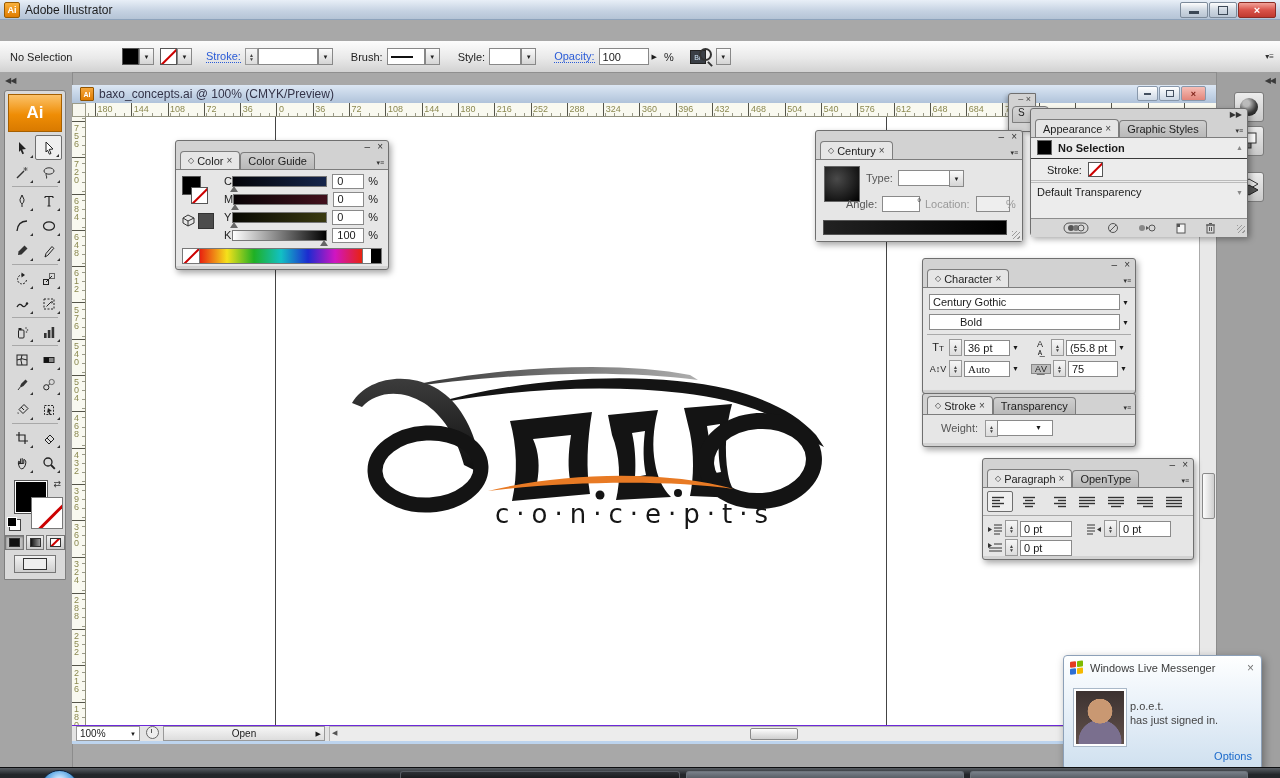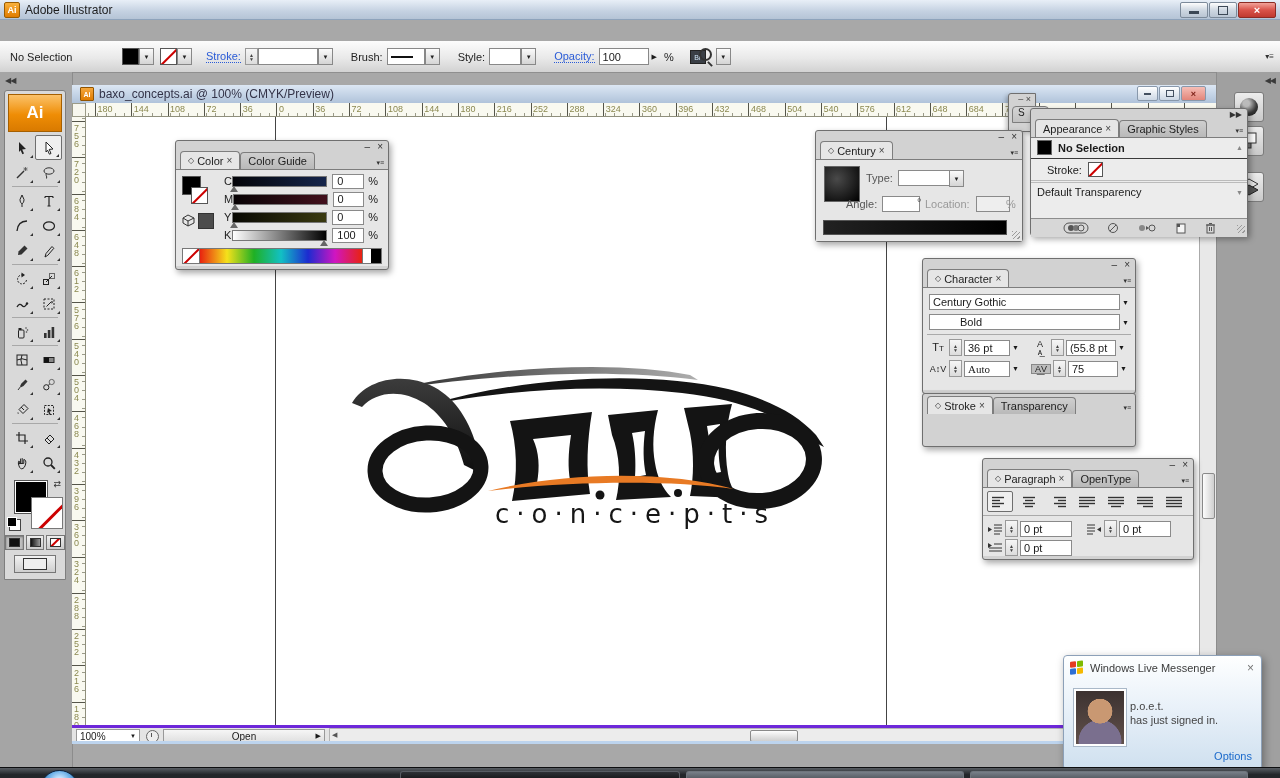--- a/index.html
+++ b/index.html
@@ -89,21 +89,21 @@
   .vruler{position:absolute;left:0;top:32px;width:14px;height:608px;background:#f9f9f0;border-right:1px solid #8f8f7c;box-sizing:border-box;
     background-image:
       repeating-linear-gradient(to bottom,#55554a 0 1px,transparent 1px 36.3px),
       repeating-linear-gradient(to bottom,#9a9a88 0 1px,transparent 1px 9.075px);
     background-size:13px 100%,4px 100%;background-position:0 3.5px,10px 1px;background-repeat:no-repeat;}
   .vruler .num{position:absolute;left:2px;width:9px;font-size:9px;line-height:8px;color:#8b8950;word-break:break-all;}
   .canvas{position:absolute;left:14px;top:32px;width:1113px;height:608px;background:#fff;overflow:hidden;}
   .artline{position:absolute;top:0;width:1px;height:100%;background:#444;}
   .vscroll{position:absolute;right:0;top:32px;width:16px;height:608px;background:#e8e8e8;border-left:1px solid #aaa;}
   .vthumb{position:absolute;left:2px;top:356px;width:11px;height:44px;background:linear-gradient(to right,#fdfdfd,#cfcfcf);border:1px solid #8a8a8a;border-radius:2px;}
-  .statusbar{position:absolute;left:0;top:640px;width:100%;height:16px;background:#e4e4e4;border-top:3px solid #6d28d9;display:flex;align-items:center;}
+  .statusbar{position:absolute;left:0;top:640px;width:100%;height:16px;background:#e4e4e4;border-top:1px solid #6d28d9;display:flex;align-items:flex-start;}
   .sb-zoom{width:56px;height:13px;margin-left:4px;background:#fff;border:1px solid #999;display:flex;align-items:center;justify-content:space-between;padding:0 3px;font-size:10px;}
   .sb-status{width:160px;height:13px;margin-left:4px;background:linear-gradient(#f6f6f6,#ddd);border:1px solid #999;display:flex;align-items:center;justify-content:center;position:relative;font-size:10px;}
   .sb-status .play{position:absolute;right:3px;font-size:7px;}
   .hscroll{flex:1;height:14px;margin:0 2px 0 4px;background:#ececec;border:1px solid #b5b5b5;position:relative;}
   .hthumb{position:absolute;left:420px;top:1px;width:46px;height:10px;background:linear-gradient(#fdfdfd,#cfcfcf);border:1px solid #8a8a8a;border-radius:2px;}
   .docframe-bottom{position:absolute;left:0;top:656px;width:100%;height:3px;background:#bdd4ee;}
 
   
   .panel{position:absolute;background:#d2d2d2;border:1px solid #6f6f6f;border-radius:3px;
     box-shadow:2px 3px 6px rgba(0,0,0,.35);}
@@ -811,20 +811,29 @@
       <div class="p-tab active">
         <span class="dia">◇</span>
           <span>Stroke</span>
           <span class="tclose">×</span>
       </div>
       <div class="p-tab">
           <span>Transparency</span>
         </div>
       <span class="p-menu">▾≡</span>
     </div>
+    <div class="p-body" style="height:28px;">
+      <span style="position:absolute;left:18px;top:7px;color:#555;">Weight:</span>
+      <span class="stepper" style="position:absolute;left:62px;top:5px;">
+          <span>▲</span>
+          <span>▼</span>
+        </span>
+      <span class="pfield" style="position:absolute;left:74px;top:5px;width:48px;"></span>
+      <span style="position:absolute;left:112px;top:9px;font-size:7px;">▼</span>
+    </div>
   </div>
 
   <div class="panel" style="left:982px;top:458px;width:210px;height:100px;z-index:11;">
     <div class="p-titlestrip">
       <span class="p-min" style="right:18px;">–</span>
       <span class="p-close" style="right:5px;">×</span>
     </div>
     <div class="p-tabs">
       <div class="p-tab active">
         <span class="dia">◇</span>

